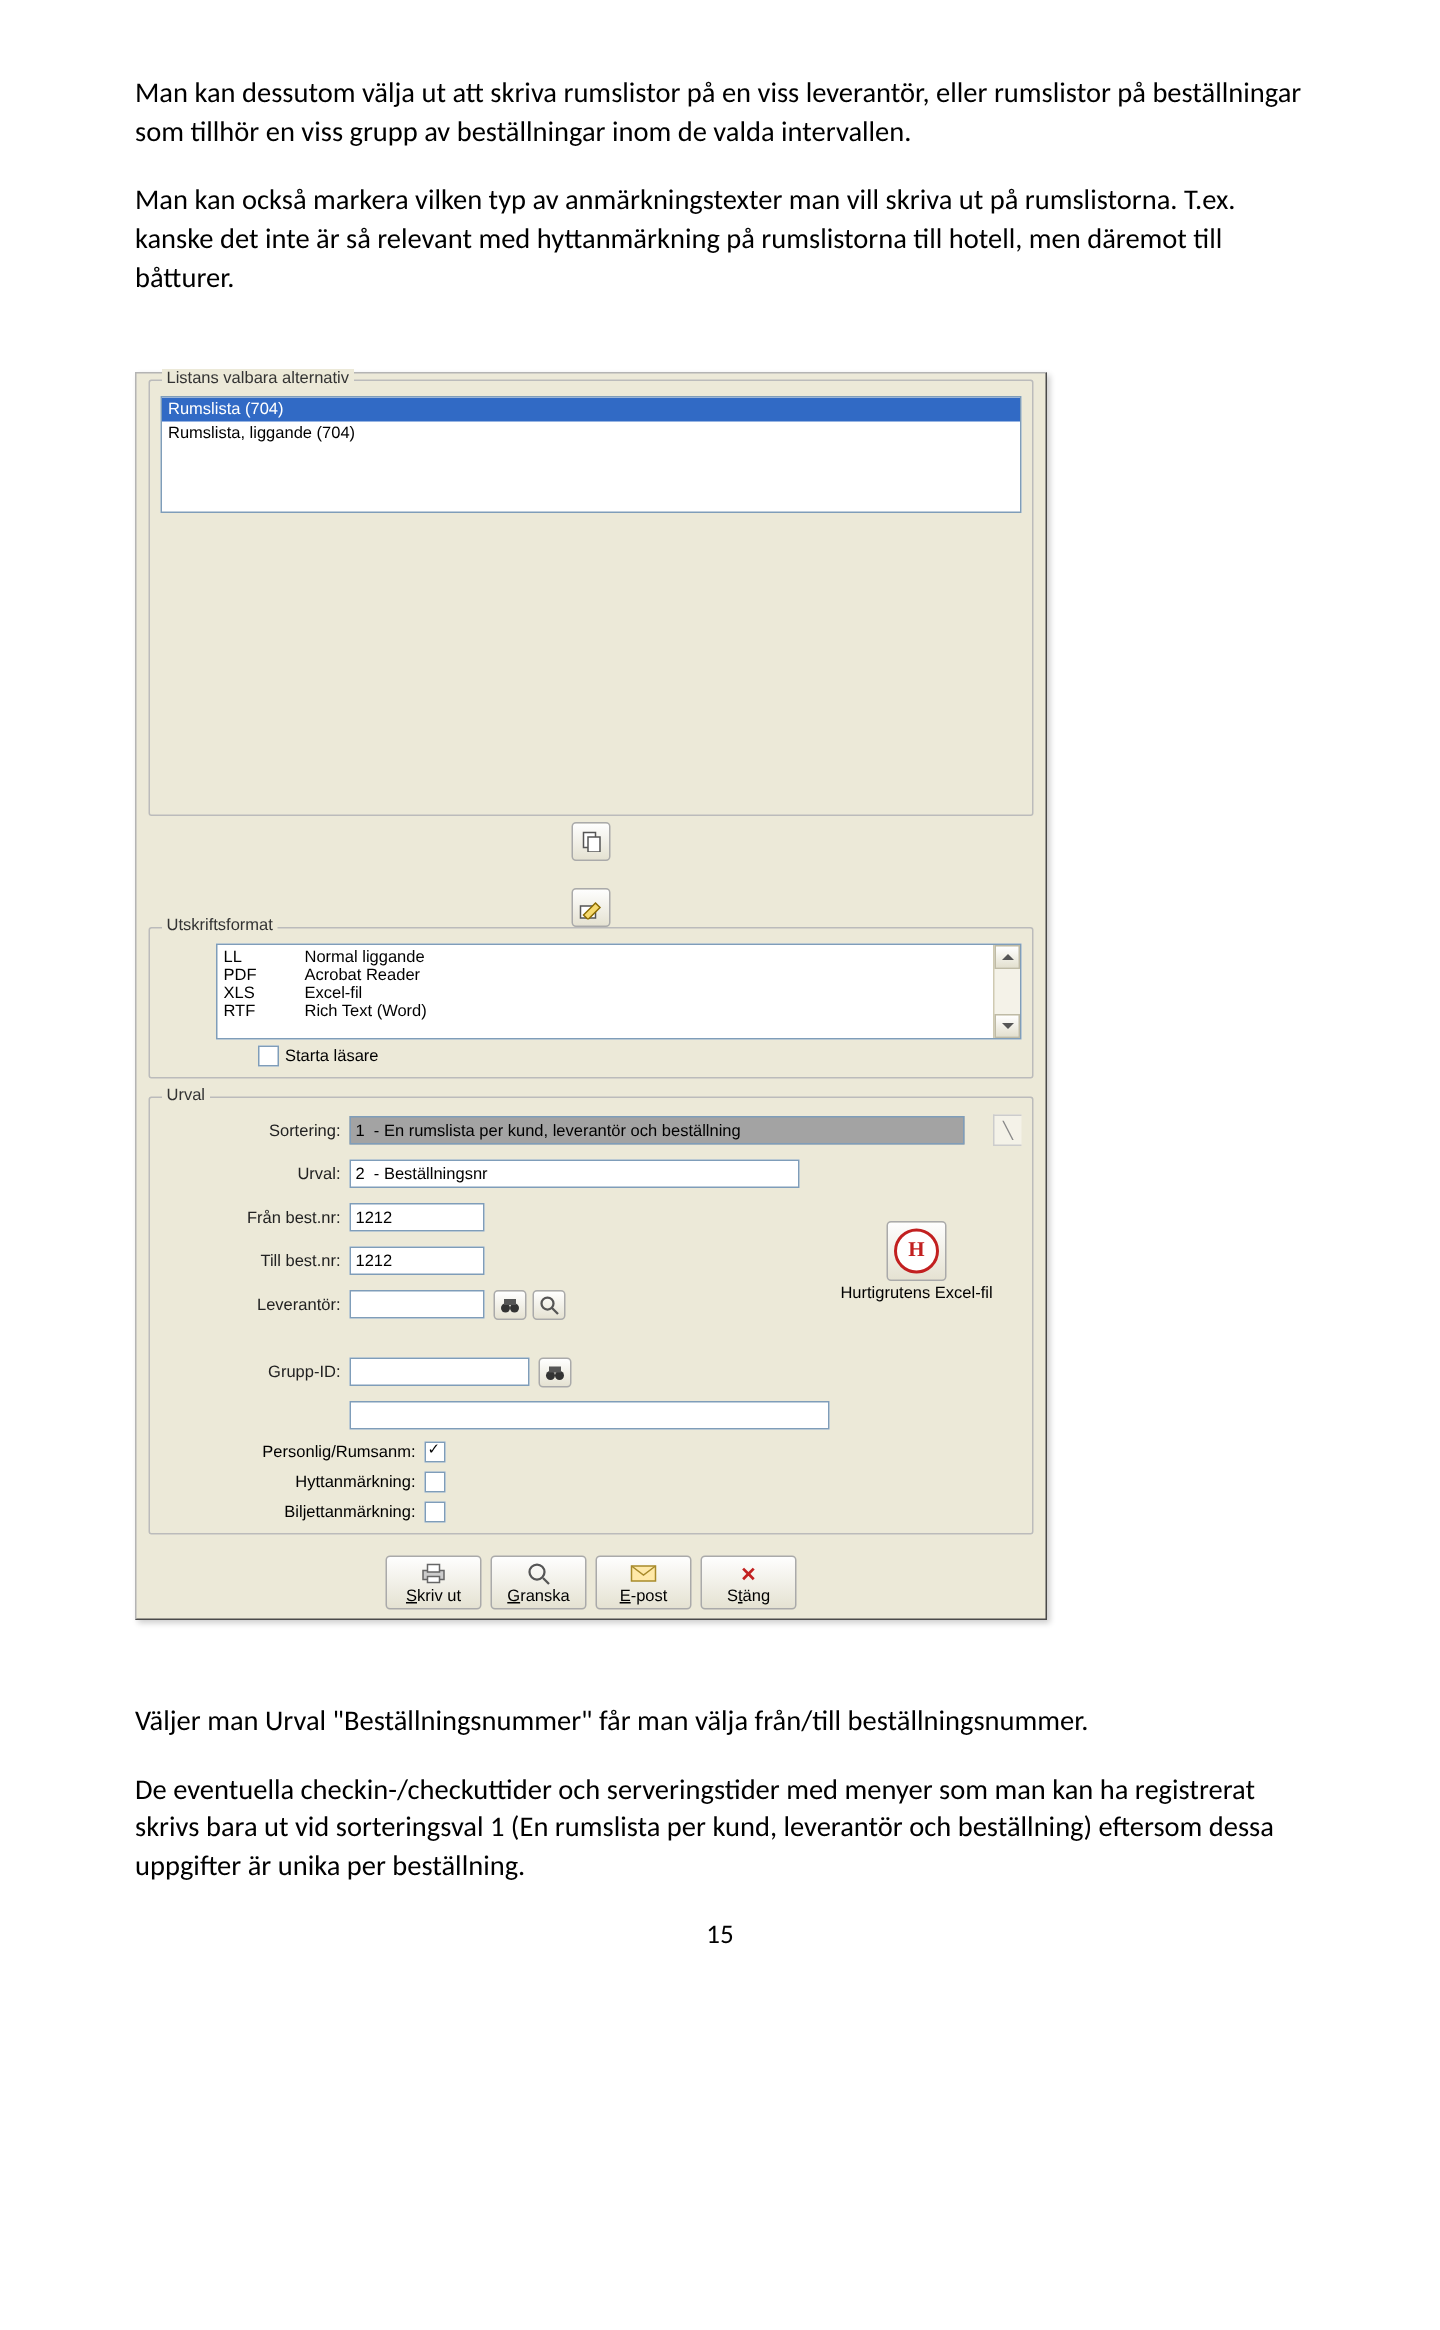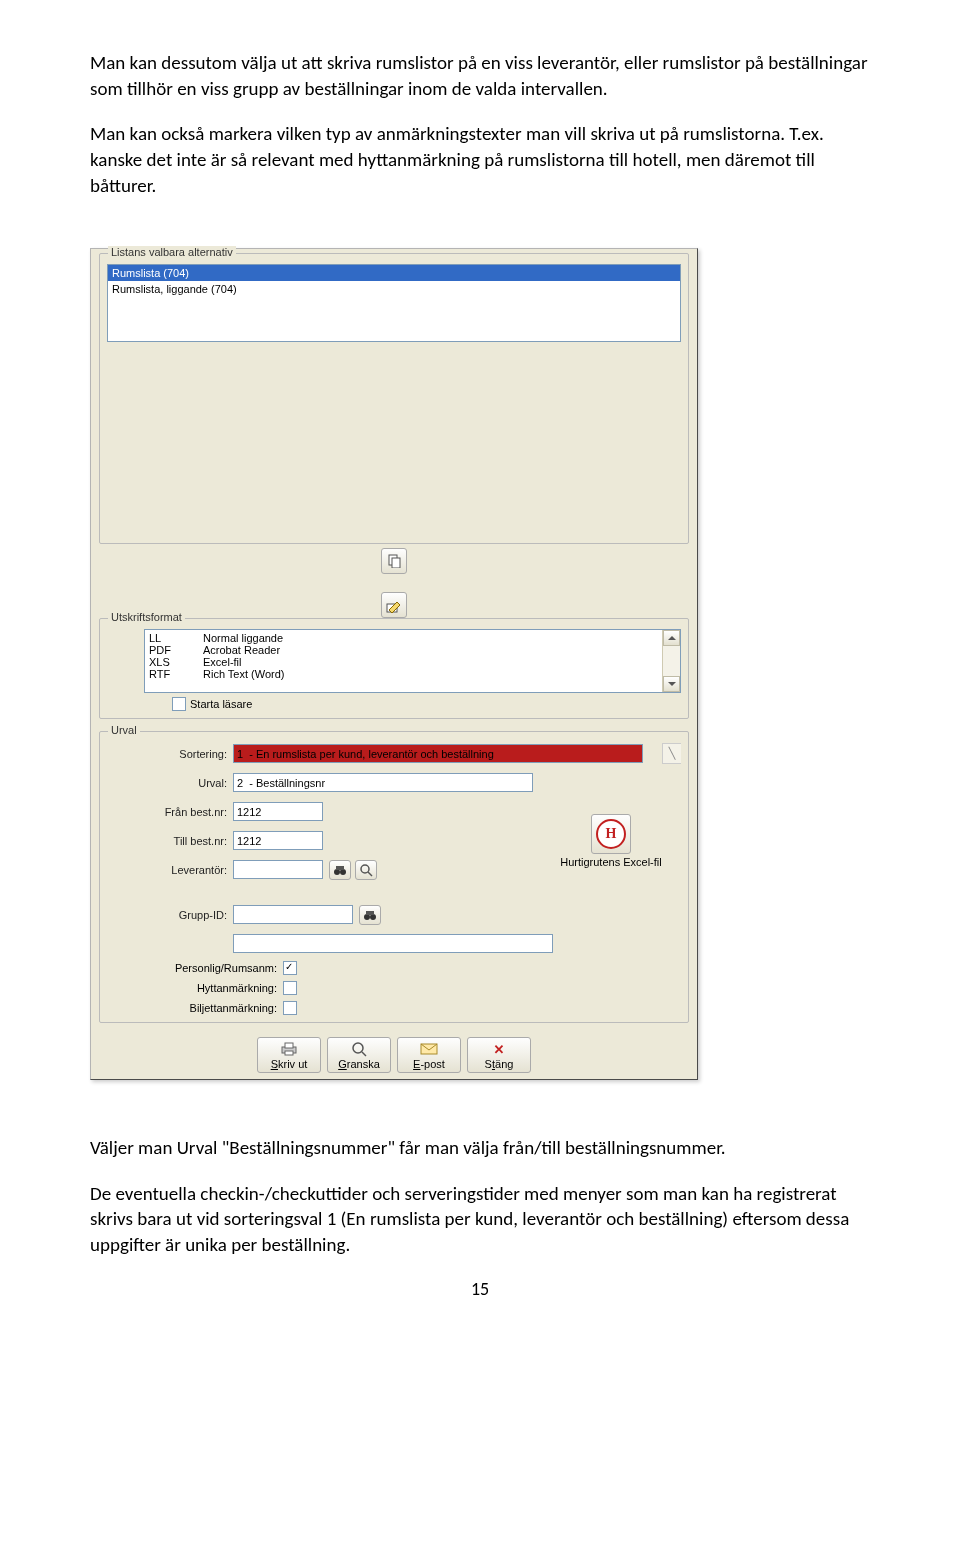--- a/index.html
+++ b/index.html
@@ -112,21 +112,21 @@
   .chk.checked::after { content: "✓"; font-size: 10px; line-height: 10px; display: block; color:#000; margin-left:1px; }
 
   .urval-box { margin-top: 12px; }
   .urval-body { display: flex; flex-direction: column; gap: 6px; }
   .field-row { display: flex; align-items: center; height: 23px; }
   .field-row .lbl { width: 120px; text-align: right; padding-right: 6px; color: #222; }
   .txt-in {
     height: 19px; border: 1px solid #7f9db9; background: #fff;
     font-size: 11px; padding: 1px 3px; box-sizing: border-box;
   }
-  .txt-in.ro { background:#b91c1c; }
+  .txt-in.ro { background:#a3a3a3; }
   .wide { width: 300px; }
   .lev    { width: 90px; }
   .grp    { width: 120px; }
 
   .bino-ico { width:20px;height:18px;border:1px solid #aaa;background:linear-gradient(#fff,#e5e2d2);border-radius:3px;display:flex;align-items:center;justify-content:center;margin-left:6px; }
   .mag-ico  { width:20px;height:18px;border:1px solid #aaa;background:linear-gradient(#fff,#e5e2d2);border-radius:3px;display:flex;align-items:center;justify-content:center;margin-left:4px; }
 
   .hurtig-btn { margin-left:auto; width:140px; display:flex; flex-direction:column; align-items:center; gap:2px; cursor:default; }
   .hurtig-logo { width:38px;height:38px;border:1px solid #aaa;border-radius:3px;background:linear-gradient(#fefefe,#e5e2d2);display:flex;align-items:center;justify-content:center; }
   .hurtig-logo .h { width:26px;height:26px;border-radius:50%;background:#fff;border:2px solid #c22020;display:flex;align-items:center;justify-content:center;font-weight:bold;color:#c22020;font-size:14px;font-family:Georgia,serif; }

